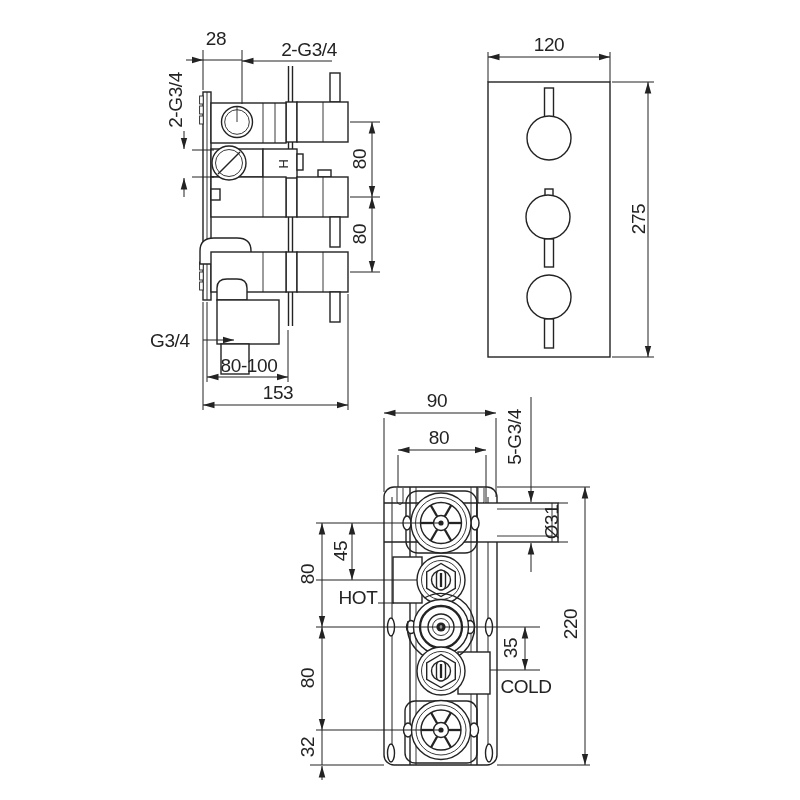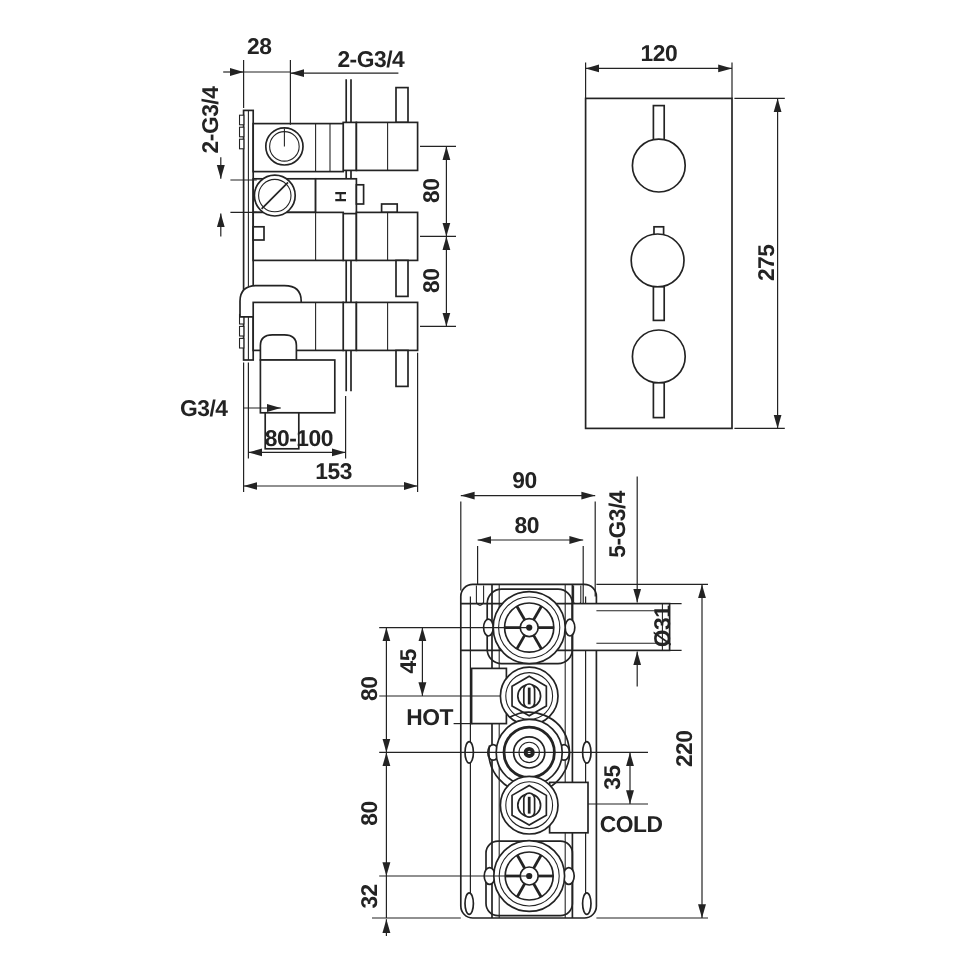--- a/index.html
+++ b/index.html
@@ -1,16 +1,16 @@
 <!DOCTYPE html>
 <html><head>
 <meta charset="utf-8">
 <style>
   html,body{margin:0;padding:0;background:#ffffff;}
-  .stage{width:800px;height:800px;position:relative;background:#fff;overflow:hidden;font-weight:bold;}
+  .stage{width:800px;height:800px;position:relative;background:#fff;overflow:hidden;}
   svg{display:block;}
   svg text{
     font-family:"Liberation Sans", sans-serif;
     fill:#232323;
     letter-spacing:-0.4px;
   }
   .dimtxt{font-size:19px;}
   .smalltxt{font-size:13px;}
   .geo{stroke:#232323;fill:none;stroke-width:1.4;}
   .geow{stroke:#232323;fill:#ffffff;stroke-width:1.4;}

